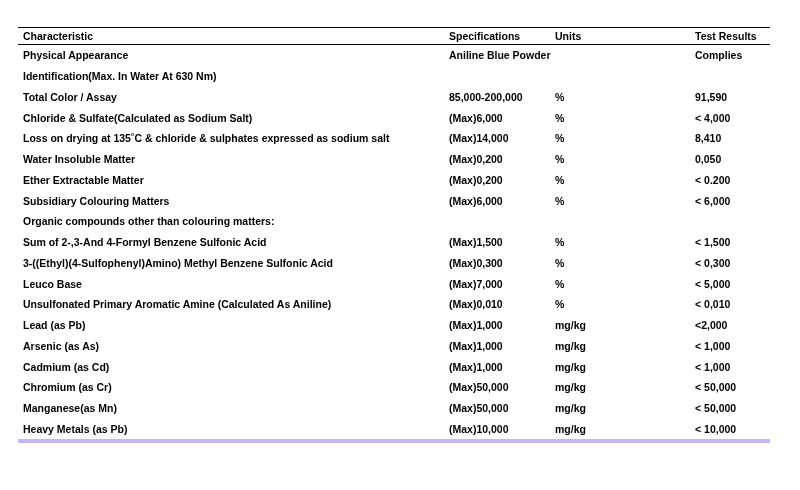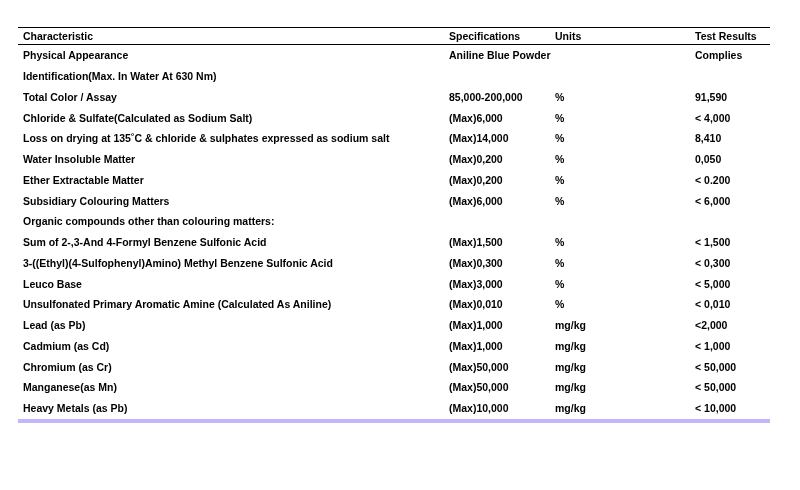--- a/index.html
+++ b/index.html
@@ -129,35 +129,41 @@
           <td>&lt; 1,500</td>
         </tr>
         <tr>
           <td class="c1">3-((Ethyl)(4-Sulfophenyl)Amino) Methyl Benzene Sulfonic Acid</td>
           <td>(Max)0,300</td>
           <td>%</td>
           <td>&lt; 0,300</td>
         </tr>
         <tr>
           <td class="c1">Leuco Base</td>
-          <td>(Max)3,000</td>
+          <td>(Max)7,000</td>
           <td>%</td>
           <td>&lt; 5,000</td>
         </tr>
         <tr>
           <td class="c1">Unsulfonated Primary Aromatic Amine (Calculated As Aniline)</td>
           <td>(Max)0,010</td>
           <td>%</td>
           <td>&lt; 0,010</td>
         </tr>
         <tr>
           <td class="c1">Lead (as Pb)</td>
           <td>(Max)1,000</td>
           <td>mg/kg</td>
           <td>&lt;2,000</td>
+        </tr>
+        <tr>
+          <td class="c1">Arsenic (as As)</td>
+          <td>(Max)1,000</td>
+          <td>mg/kg</td>
+          <td>&lt; 1,000</td>
         </tr>
         <tr>
           <td class="c1">Cadmium (as Cd)</td>
           <td>(Max)1,000</td>
           <td>mg/kg</td>
           <td>&lt; 1,000</td>
         </tr>
         <tr>
           <td class="c1">Chromium (as Cr)</td>
           <td>(Max)50,000</td>

